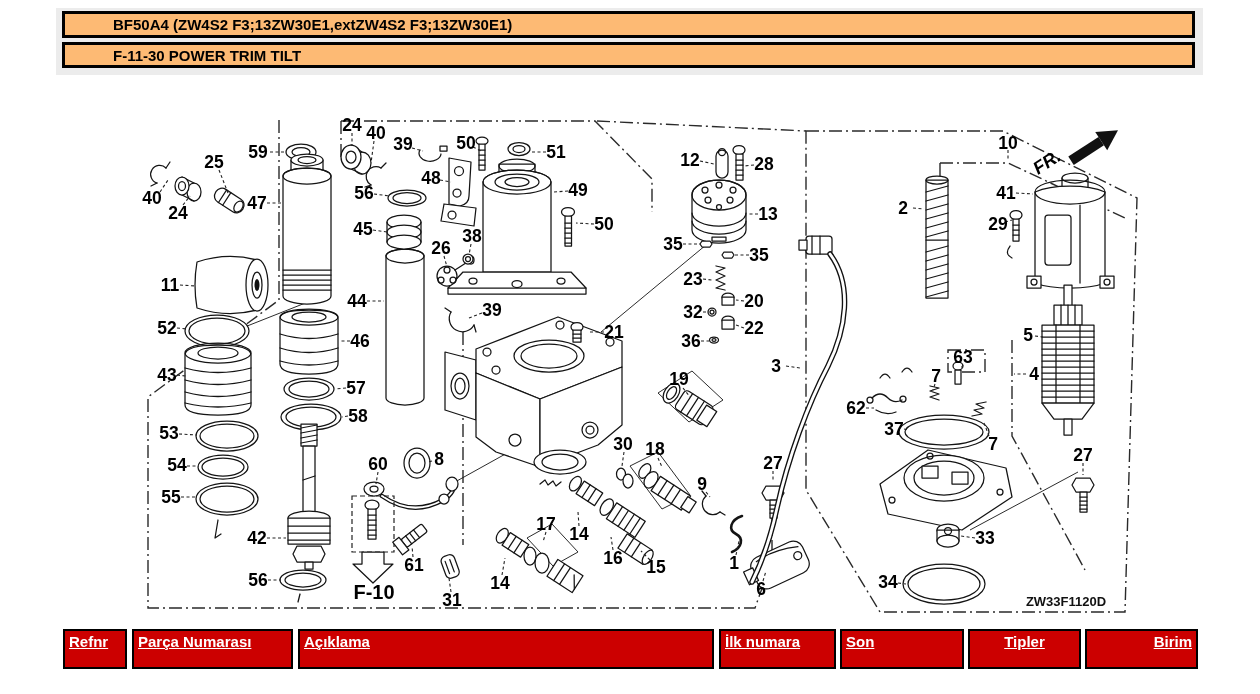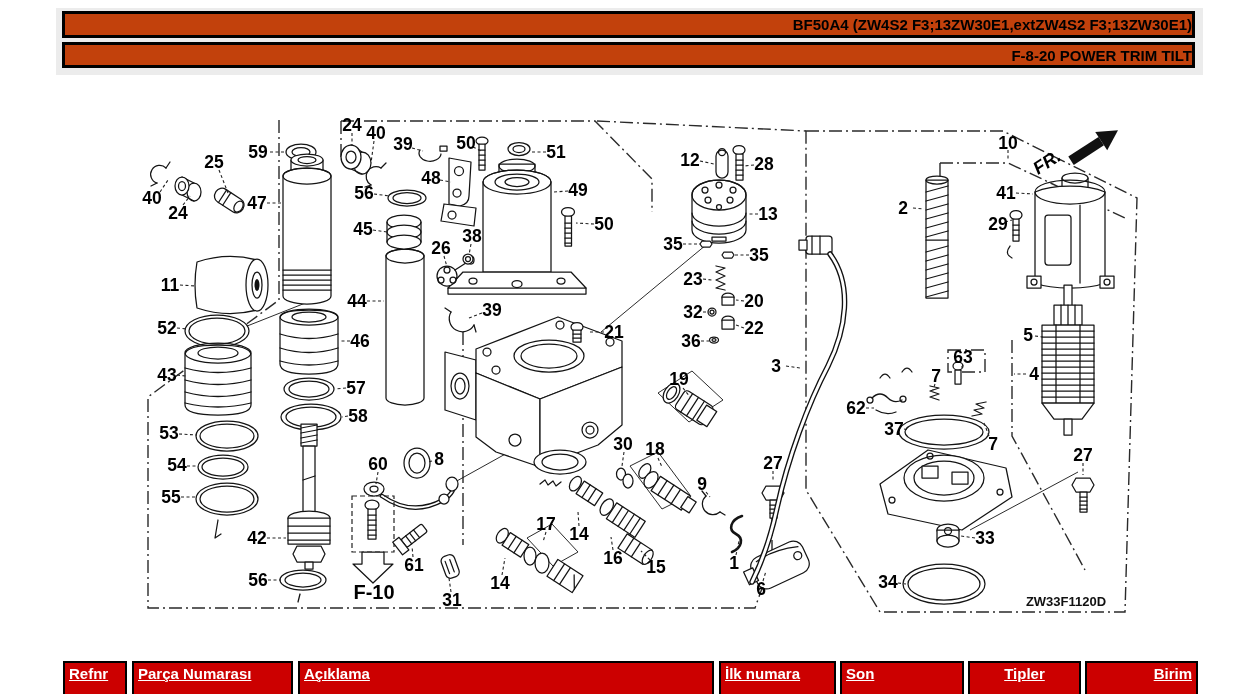--- a/index.html
+++ b/index.html
@@ -1,56 +1,56 @@
 <!DOCTYPE html>
 <html><head>
 <meta charset="utf-8">
 <style>
   html,body{margin:0;padding:0;background:#fff;}
   .page{position:relative;width:1260px;height:694px;background:#fff;overflow:hidden;
         font-family:"Liberation Sans",sans-serif;}
   
   .header-wrap{position:absolute;left:56px;top:8px;width:1147px;height:67px;background:#ececec;}
   .title-box{position:absolute;left:6px;width:1133px;box-sizing:border-box;border:3px solid #000;
-             background:#c2410c;display:flex;align-items:center;justify-content:flex-end;padding-left:48px;}
+             background:#fdba74;display:flex;align-items:center;justify-content:flex-start;padding-left:48px;}
   .title-box.t1{top:3px;height:27px;}
   .title-box.t2{top:34px;height:26px;}
   .title-text{font-weight:bold;font-size:15px;color:#000;white-space:nowrap;}
   
   #diagram-svg{position:absolute;left:0;top:0;width:1260px;height:694px;}
   .dash{stroke:#2a2a2a;stroke-width:1.4;fill:none;stroke-dasharray:13 4 2 4;}
   .dashed2{stroke:#222;stroke-width:1.2;fill:none;stroke-dasharray:5 3;}
   .thin{stroke:#141414;stroke-width:0.9;fill:none;}
   .p{stroke:#141414;stroke-width:1.25;fill:none;stroke-linecap:round;stroke-linejoin:round;}
   .w{stroke:#141414;stroke-width:1.25;fill:#fff;stroke-linejoin:round;}
   .f{fill:#111;stroke:none;}
   .cable-o{stroke:#111;stroke-width:5.5;fill:none;stroke-linecap:round;}
   .cable-i{stroke:#fff;stroke-width:2.8;fill:none;stroke-linecap:round;}
   .lead{stroke:#222;stroke-width:1.1;stroke-dasharray:3 2.5;}
   .callout{font:bold 17.5px "Liberation Sans",sans-serif;fill:#000;text-anchor:middle;}
   .figref{font:bold 20px "Liberation Sans",sans-serif;fill:#000;text-anchor:middle;}
   .code{font:bold 13px "Liberation Sans",sans-serif;fill:#111;text-anchor:middle;}
   .fr-label{font:italic bold 18px "Liberation Sans",sans-serif;fill:#000;}
   
-  #table-header-row{position:absolute;left:0;top:661px;width:1260px;height:33px;}
+  #table-header-row{position:absolute;left:0;top:629px;width:1260px;height:33px;}
   .th-cell{position:absolute;top:0;height:40px;background:#cc0000;border:2px solid #000;
            box-sizing:border-box;padding:2px 4px 0 4px;font-weight:bold;font-size:15px;cursor:pointer;}
   .th-label{color:#fff;text-decoration:underline;}
 </style>
 </head>
 <body>
 
 <div class="page">
 
   <div class="header-wrap">
     <div class="title-box t1">
       <span class="title-text">BF50A4 (ZW4S2 F3;13ZW30E1,extZW4S2 F3;13ZW30E1)</span>
     </div>
     <div class="title-box t2">
-      <span class="title-text">F-8-20 POWER TRIM TILT</span>
+      <span class="title-text">F-11-30 POWER TRIM TILT</span>
     </div>
   </div>
 
   <svg id="diagram-svg" viewBox="0 0 1260 694">
 
     <g class="dash">
       <path d="M341,121 H595 L652,179 V212"></path>
       <path d="M341,121 V158"></path>
       <path d="M597,121 L806,131"></path>
       <path d="M279,120 V300 L148,397 V608 H755 L772,560 V493"></path>

